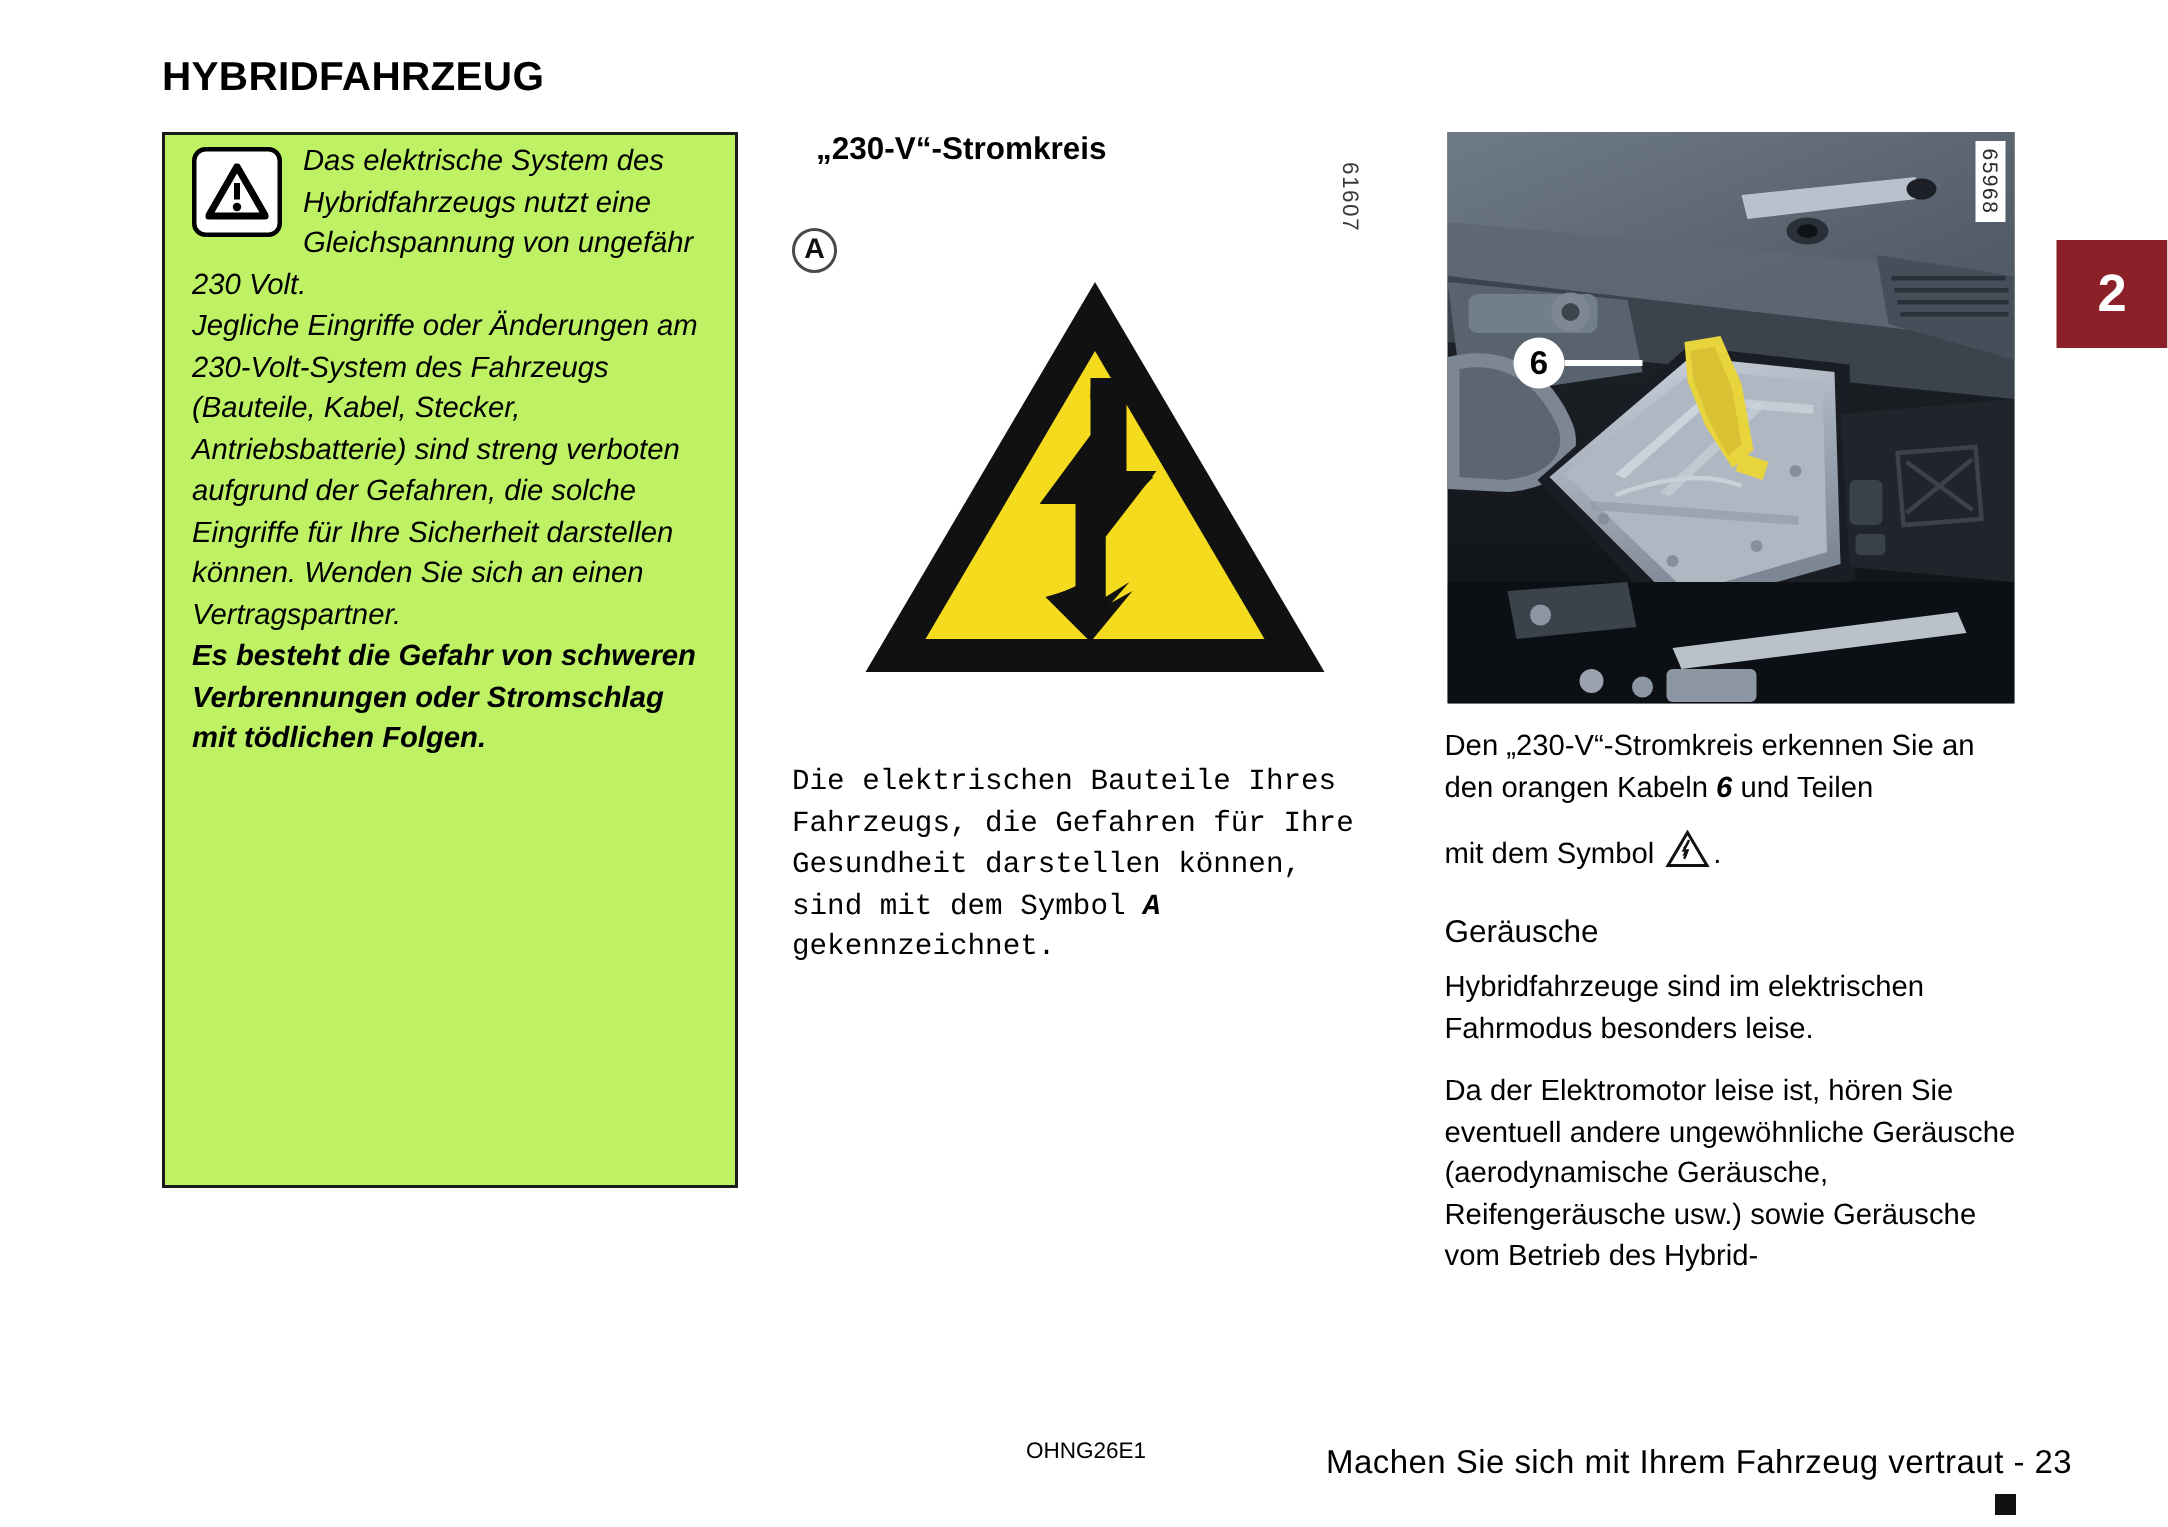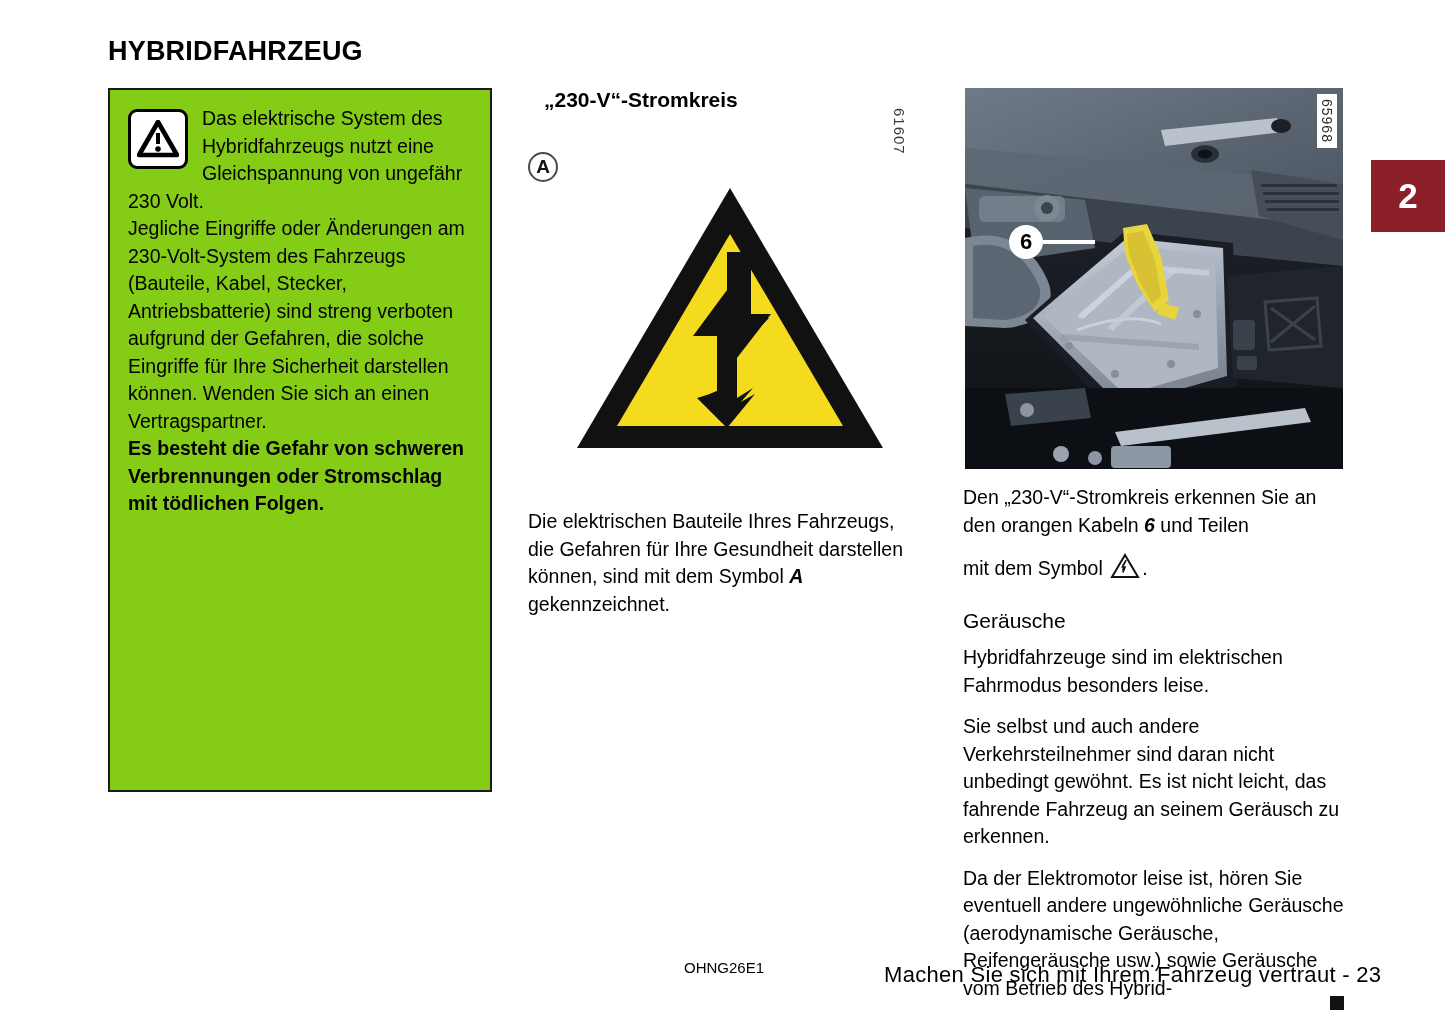--- a/index.html
+++ b/index.html
@@ -41,24 +41,25 @@
   }
 
   
   .col { position: absolute; top: 88px; }
   .col-left  { left: 108px;  width: 384px; }
   .col-mid   { left: 528px;  width: 385px; }
 
   
   .warn-box {
     border: 2px solid #1b1b1b;
-    background: #84cc16;
-    padding: 15px 18px 18px 18px;
+    background: #bef264;
+    padding: 4px 18px 18px 18px;
     width: 384px;
     min-height: 704px;
+    font-style: italic;
   }
   .warn-icon {
     float: left;
     width: 60px;
     height: 60px;
     background: #ffffff;
     border: 3px solid #000000;
     border-radius: 9px;
     margin: 4px 14px 2px 0;
     display: flex;
@@ -110,20 +111,21 @@
     height: 272px;
   }
 
   .mid-body {
     position: absolute;
     left: 528px;
     top: 508px;
     width: 390px;
     font-size: 19.5px;
     line-height: 27.5px;
+    font-family: Liberation Mono, monospace;
   }
   .mid-body p { margin: 0; }
 
   
   .photo {
     position: absolute;
     left: 965px;
     top: 88px;
     width: 378px;
     height: 381px;
@@ -358,19 +360,18 @@
 
   <p><span>mit dem Symbol </span><span class="inline-sym"><svg width="30" height="26" viewBox="0 0 30 26">
           <polygon points="15,2 28,24 2,24" fill="none" stroke="#111" stroke-width="2"></polygon>
           <path d="M16.5,8 L13,14.5 L15.6,14.5 L13.2,20 L13.2,17 L11.6,17.6 L14.2,12.2 L11.8,12.2 Z" fill="#111"></path>
           <path d="M16,7 L12.4,14 L15,14 L12.8,19.5" stroke="#111" stroke-width="1.6" fill="none"></path>
         </svg></span><span>.</span></p>
 
   <p class="sub-head">Geräusche</p>
 
   <p>Hybridfahrzeuge sind im elektrischen Fahrmodus besonders leise.</p>
-  <p>Sie selbst und auch andere Verkehrsteilnehmer sind daran nicht unbedingt gewöhnt. Es ist nicht leicht, das fahrende Fahrzeug an seinem Geräusch zu erkennen.</p>
   <p>Da der Elektromotor leise ist, hören Sie eventuell andere ungewöhnliche Geräusche (aerodynamische Geräusche, Reifengeräusche usw.) sowie Geräusche vom Betrieb des Hybrid-</p>
 </div>
 
 <div class="footer-code">OHNG26E1</div>
 <div class="footer-text">Machen Sie sich mit Ihrem Fahrzeug vertraut - 23</div>
 <div class="footer-square"></div>
 
 </body></html>

